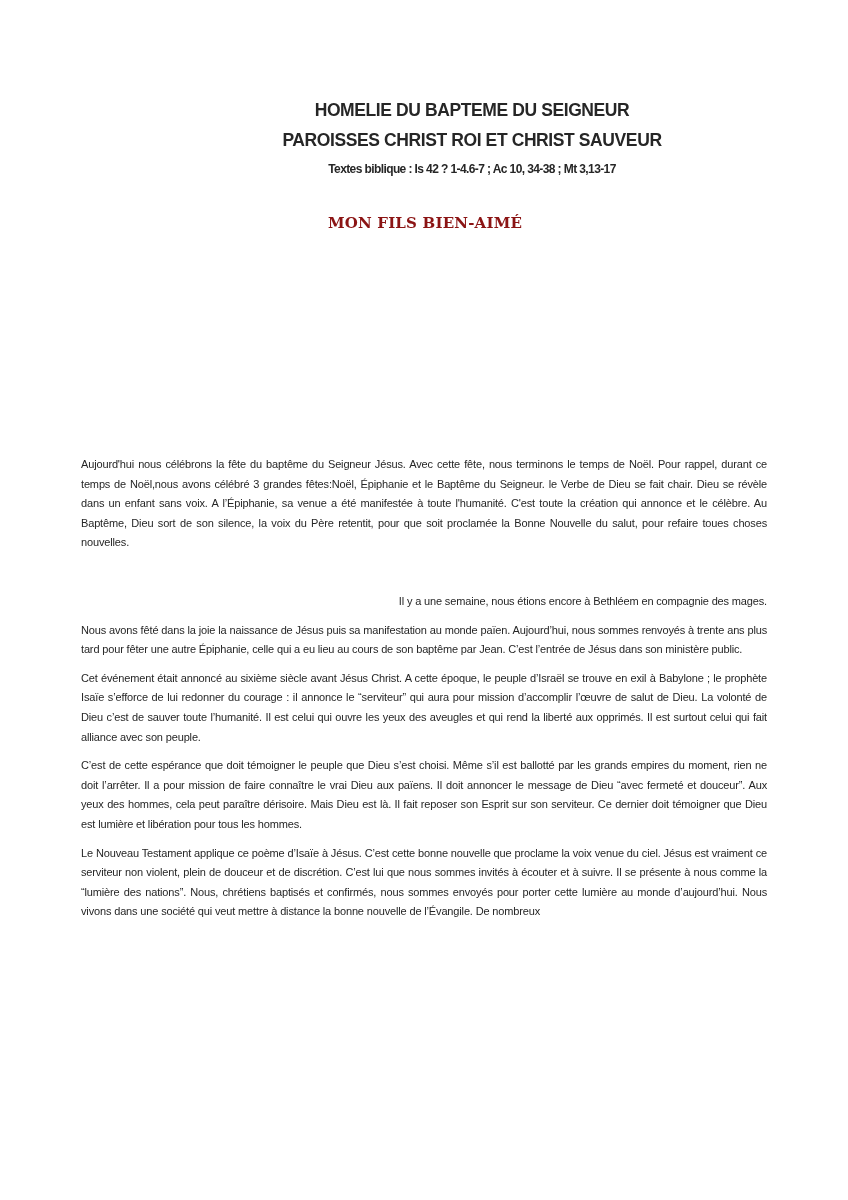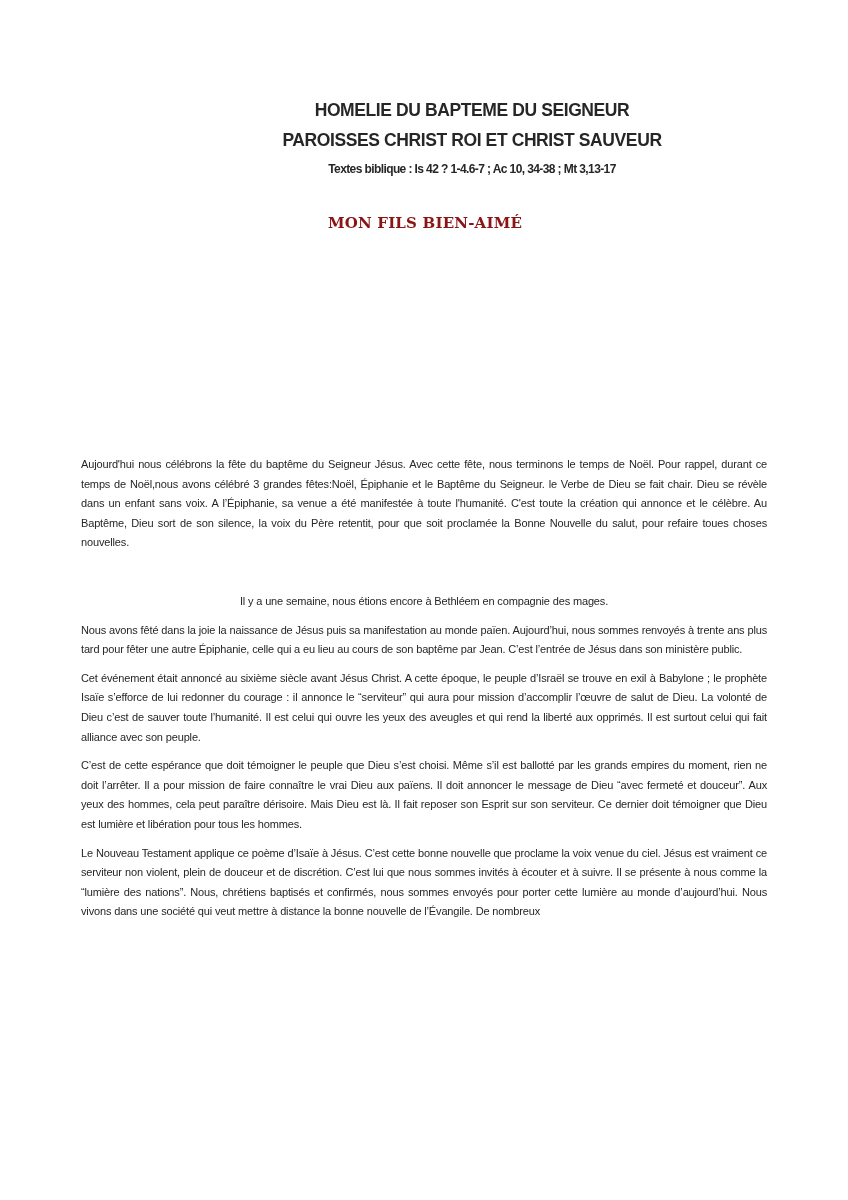--- a/index.html
+++ b/index.html
@@ -53,21 +53,21 @@
       width: 686px;
       font-size: 11px;
       line-height: 19.6px;
       color: #262626;
     }
     .body-text p {
       margin: 0 0 9px 0;
       text-align: justify;
       letter-spacing: -0.15px;
     }
-    .body-text p.left { text-align: center; margin-top: 39px; }
+    .body-text p.left { text-align: right; margin-top: 39px; }
     .bold { font-weight: normal; }
   </style>
 </head>
 <body>
 
 <div class="page">
   <div class="title-block title1">HOMELIE DU BAPTEME DU SEIGNEUR</div>
   <div class="title-block title2">PAROISSES CHRIST ROI ET CHRIST SAUVEUR</div>
   <div class="title-block subtitle">Textes biblique : Is 42 ? 1-4.6-7 ; Ac 10, 34-38 ; Mt 3,13-17</div>
 

